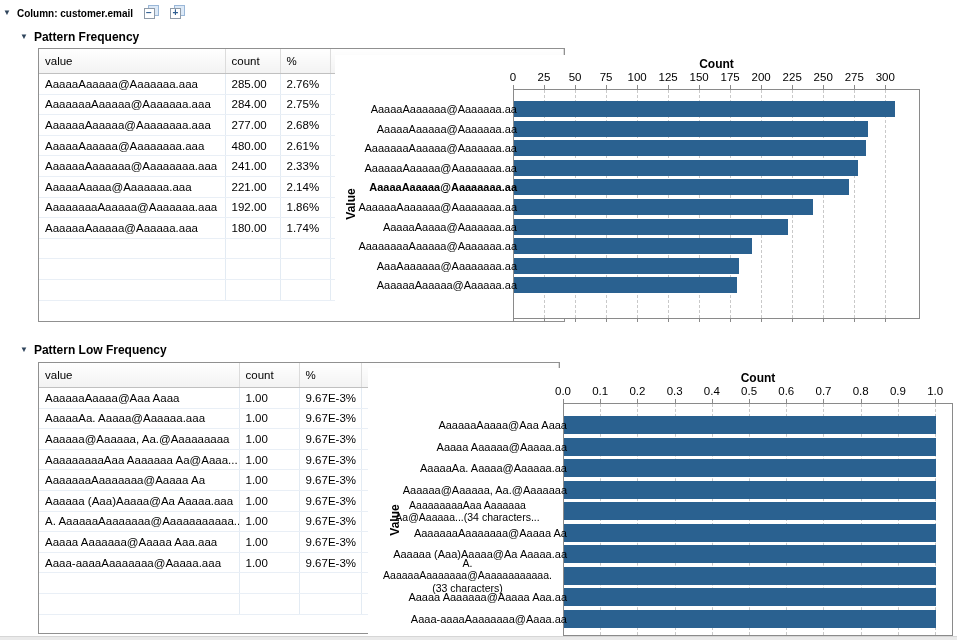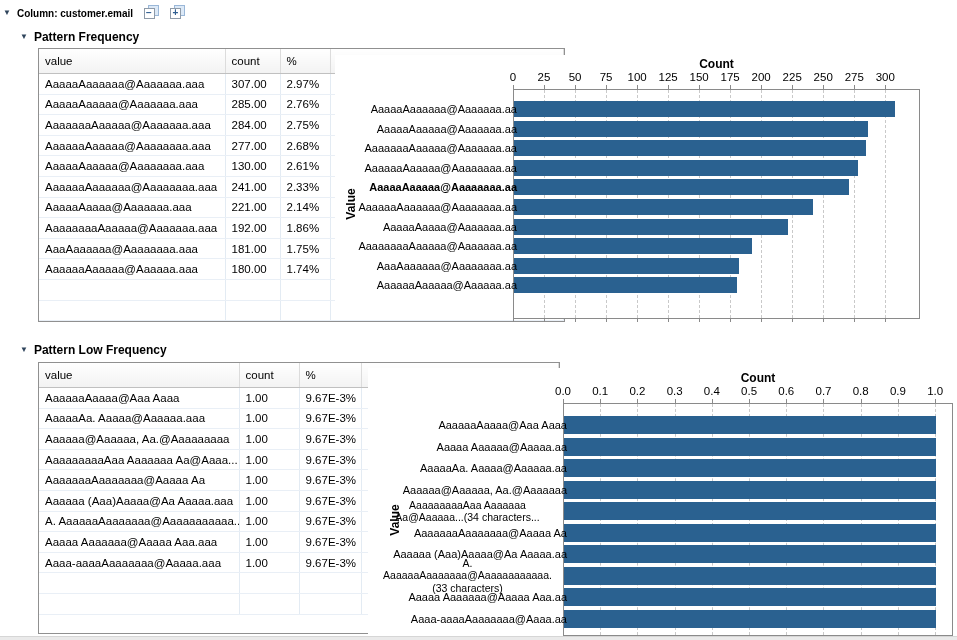--- a/index.html
+++ b/index.html
@@ -66,71 +66,59 @@
         <thead>
           <tr>
             <th>value</th>
             <th>count</th>
             <th>%</th>
             <th></th>
           </tr>
         </thead>
         <tbody>
           <tr>
-            <td>AaaaaAaaaaaa@Aaaaaaa.aaa</td>
-            <td>307.00</td>
-            <td>2.97%</td>
-            <td></td>
-          </tr>
-          <tr>
             <td>AaaaaAaaaaa@Aaaaaaa.aaa</td>
             <td>285.00</td>
             <td>2.76%</td>
             <td></td>
           </tr>
           <tr>
             <td>AaaaaaaAaaaaa@Aaaaaaa.aaa</td>
             <td>284.00</td>
             <td>2.75%</td>
             <td></td>
           </tr>
           <tr>
             <td>AaaaaaAaaaaa@Aaaaaaaa.aaa</td>
             <td>277.00</td>
             <td>2.68%</td>
             <td></td>
           </tr>
           <tr>
             <td>AaaaaAaaaaa@Aaaaaaaa.aaa</td>
-            <td>130.00</td>
+            <td>480.00</td>
             <td>2.61%</td>
             <td></td>
           </tr>
           <tr>
             <td>AaaaaaAaaaaaa@Aaaaaaaa.aaa</td>
             <td>241.00</td>
             <td>2.33%</td>
             <td></td>
           </tr>
           <tr>
             <td>AaaaaAaaaa@Aaaaaaa.aaa</td>
             <td>221.00</td>
             <td>2.14%</td>
             <td></td>
           </tr>
           <tr>
             <td>AaaaaaaaAaaaaa@Aaaaaaa.aaa</td>
             <td>192.00</td>
             <td>1.86%</td>
-            <td></td>
-          </tr>
-          <tr>
-            <td>AaaAaaaaaa@Aaaaaaaa.aaa</td>
-            <td>181.00</td>
-            <td>1.75%</td>
             <td></td>
           </tr>
           <tr>
             <td>AaaaaaAaaaaa@Aaaaaa.aaa</td>
             <td>180.00</td>
             <td>1.74%</td>
             <td></td>
           </tr>
           <tr>
             <td></td>

